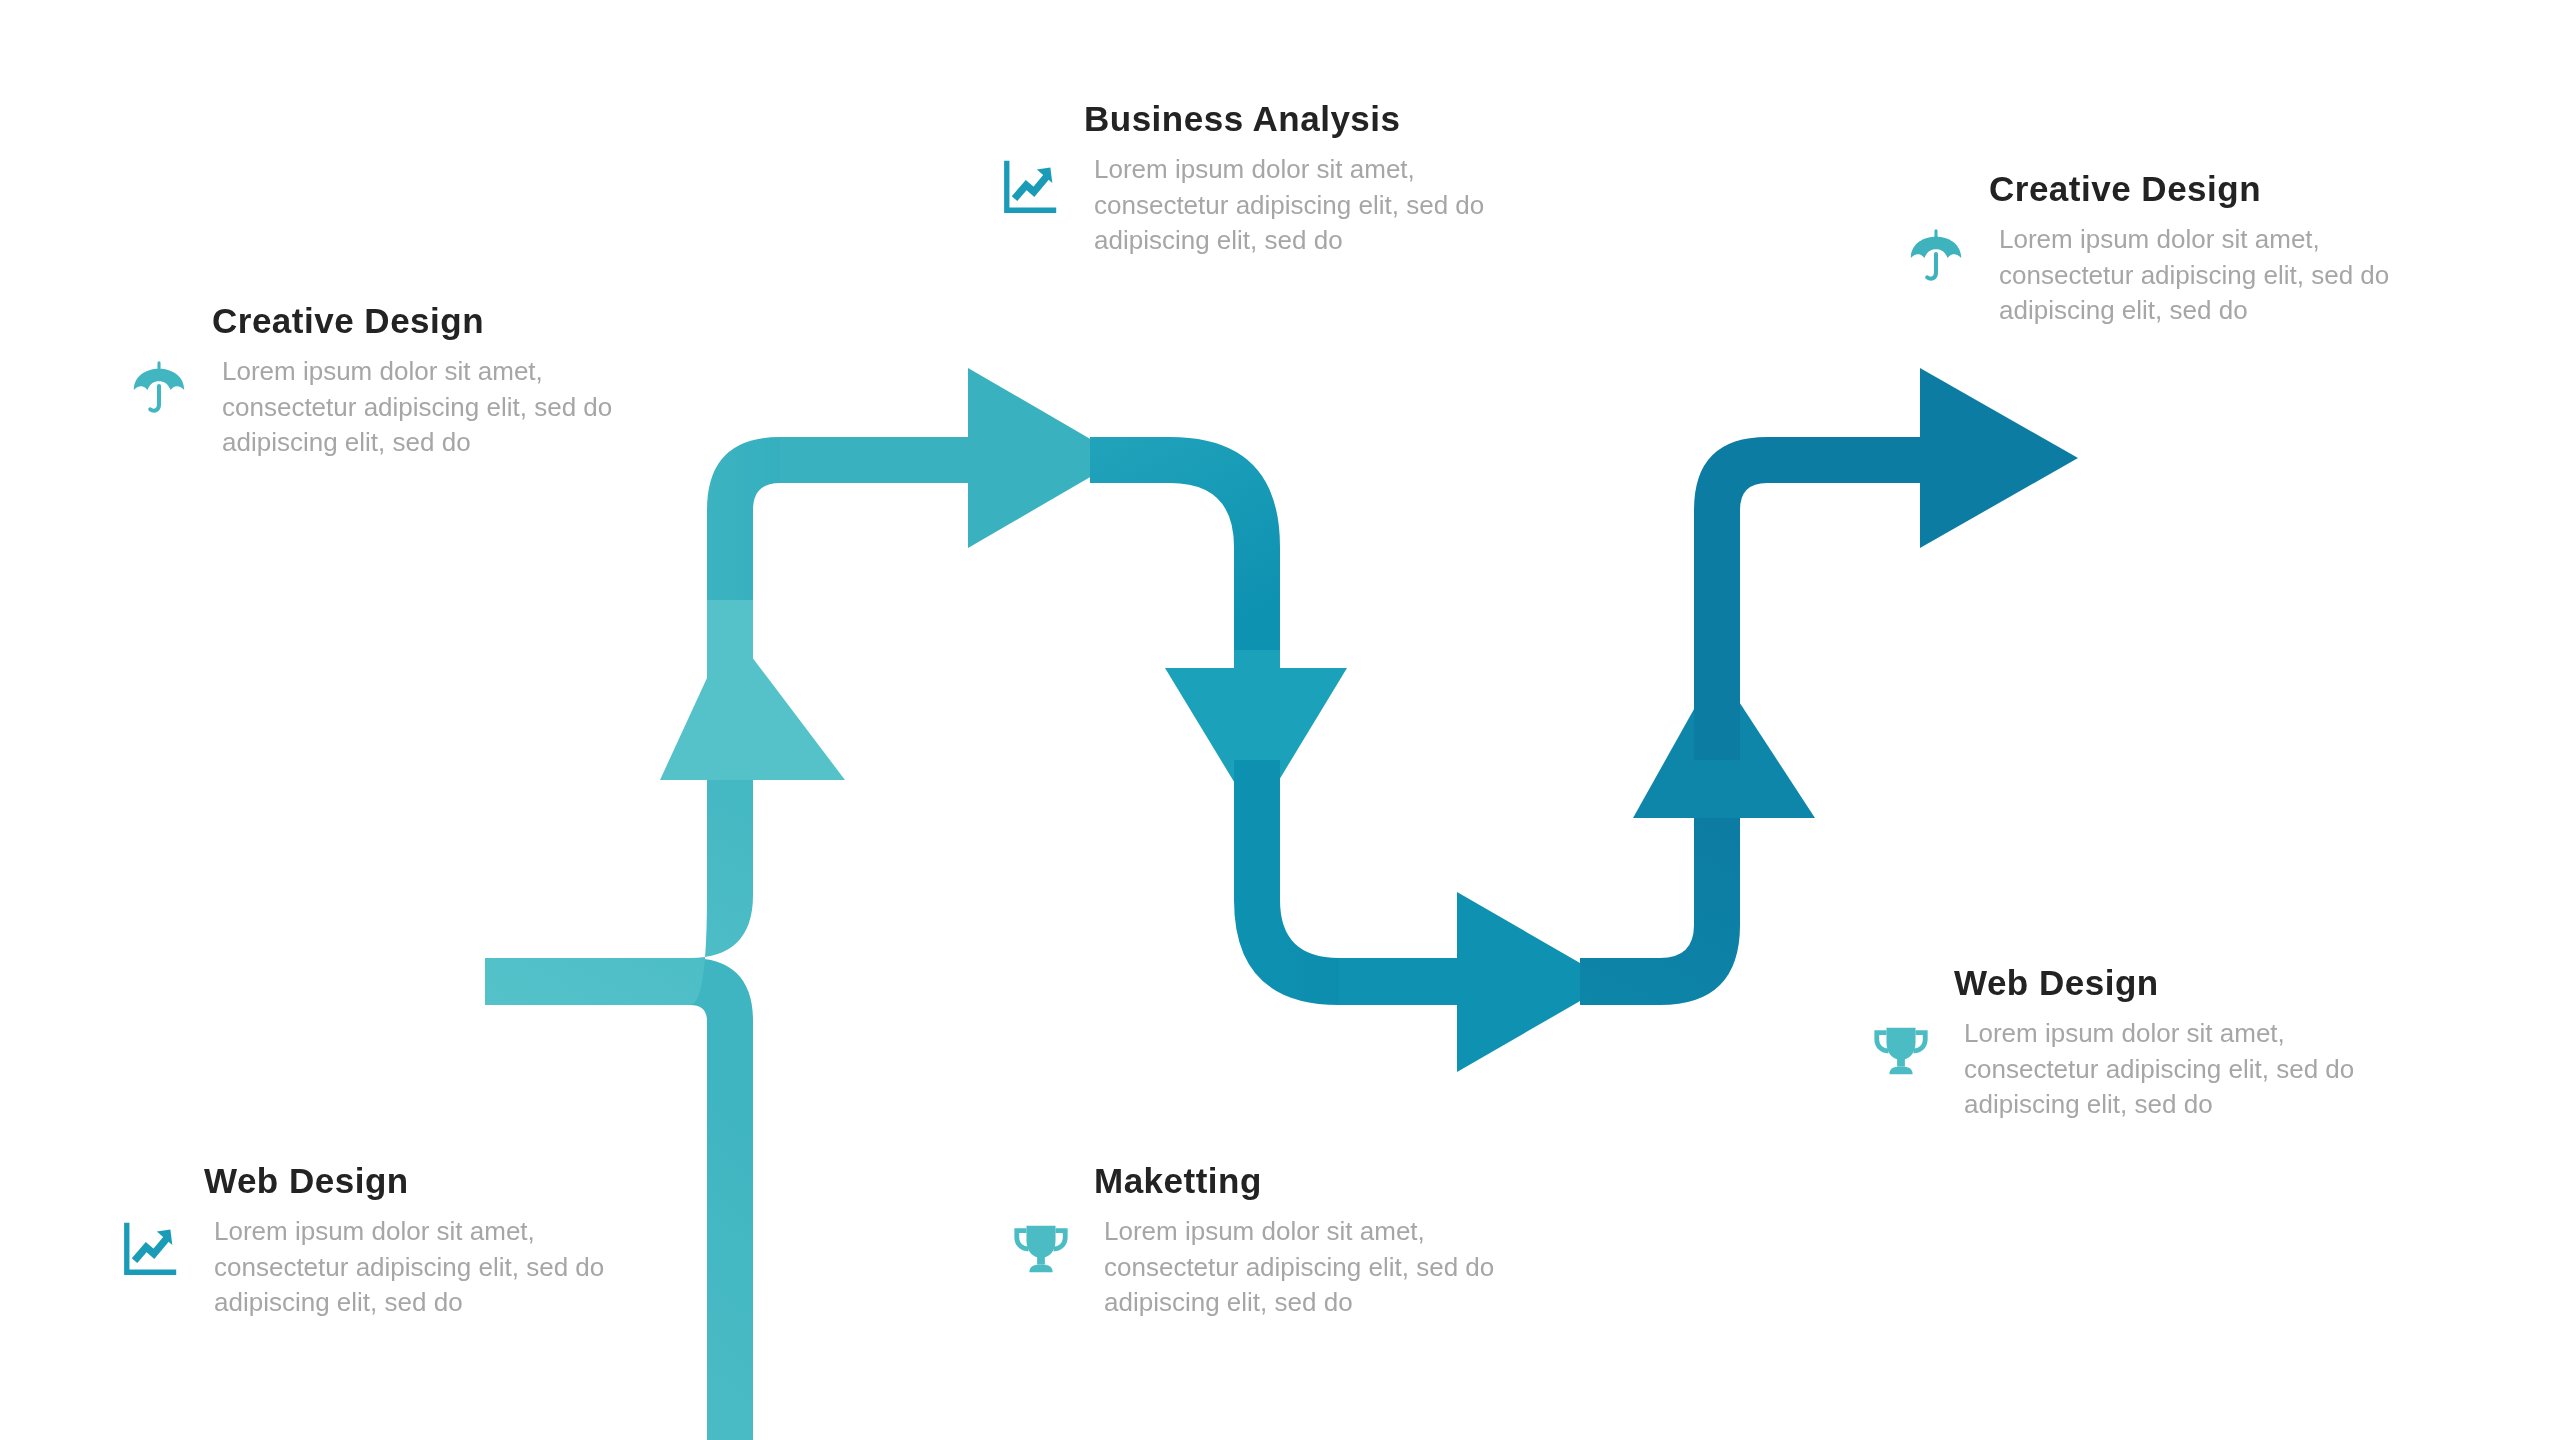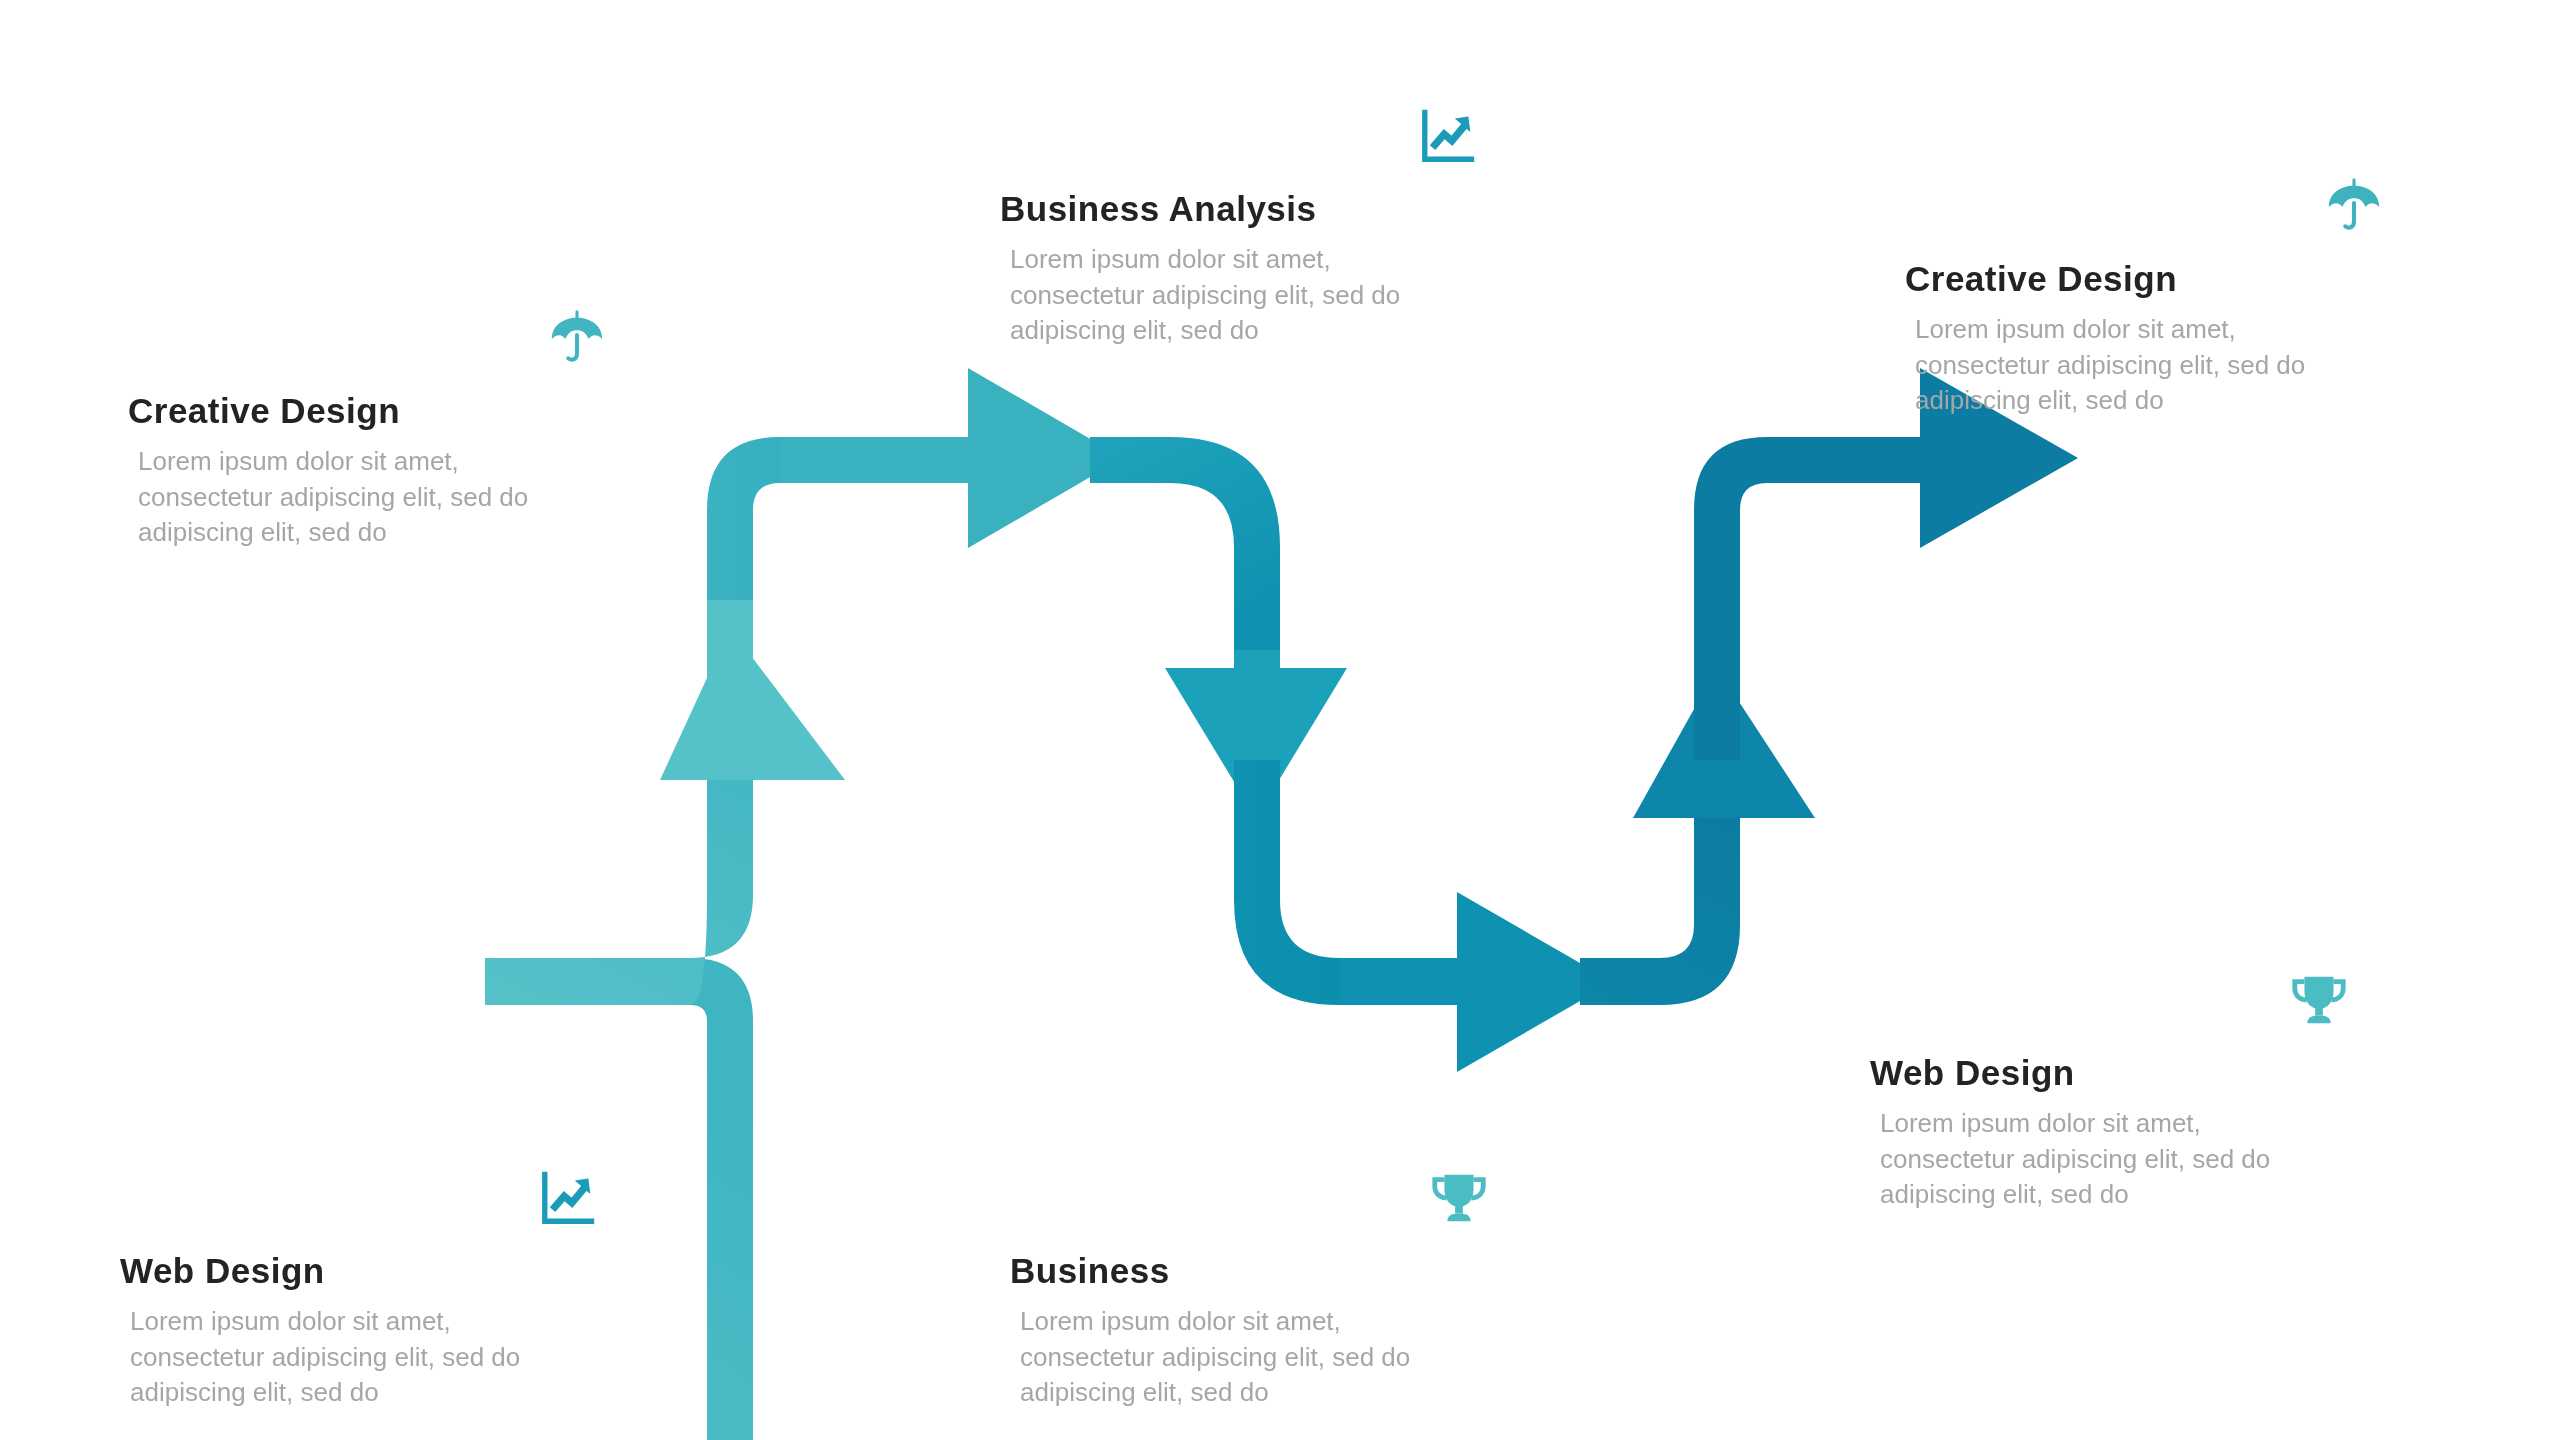--- a/index.html
+++ b/index.html
@@ -24,23 +24,22 @@
   #ribbon {
     position: absolute;
     left: 0; top: 0;
     width: 2560px;
     height: 1440px;
     pointer-events: none;
   }
   .card {
     position: absolute;
     display: flex;
-    align-items: flex-end;
+    align-items: center;
     gap: 22px;
-    flex-direction: column;
   }
   .card .ico {
     flex: 0 0 auto;
     width: 62px;
     height: 62px;
     margin-top: 6px;
     display: block;
   }
   .card .txt {
     display: block;
@@ -281,18 +280,18 @@
 
   <div class="card" id="card-marketing">
     <svg class="ico" viewBox="0 0 64 64">
       <path d="M17 9 L47 9 L47 24 C47 35 41 42 32 42 C23 42 17 35 17 24 Z" fill="#4cbcc4"></path>
       <path d="M17 14 L7 14 L7 21 C7 29 13 33 19 33" stroke="#4cbcc4" stroke-width="5" fill="none"></path>
       <path d="M47 14 L57 14 L57 21 C57 29 51 33 45 33" stroke="#4cbcc4" stroke-width="5" fill="none"></path>
       <rect x="28" y="40" width="8" height="9" fill="#4cbcc4"></rect>
       <path d="M20 57 C20 50 26 49 32 49 C38 49 44 50 44 57 Z" fill="#4cbcc4"></path>
     </svg>
     <div class="txt">
-      <p class="ttl">Business</p>
+      <p class="ttl">Maketting</p>
       <p class="desc">Lorem ipsum dolor sit amet, consectetur adipiscing elit, sed do adipiscing elit, sed do</p>
     </div>
   </div>
 
 </div>
 
 </body></html>

